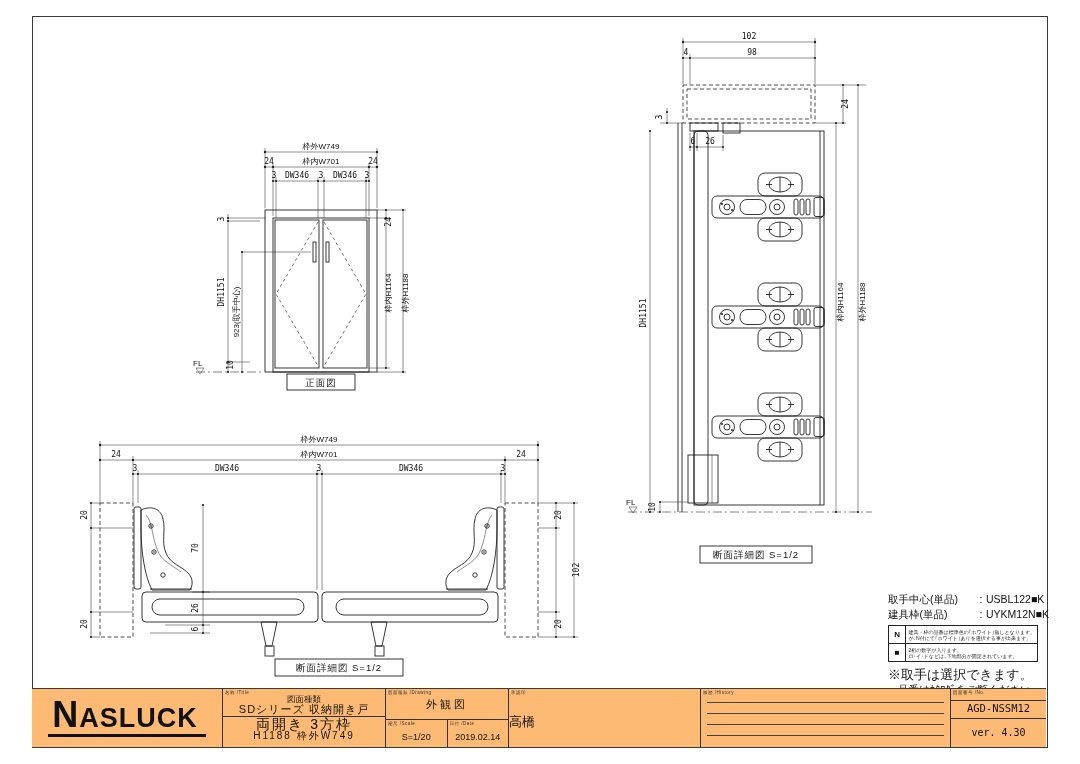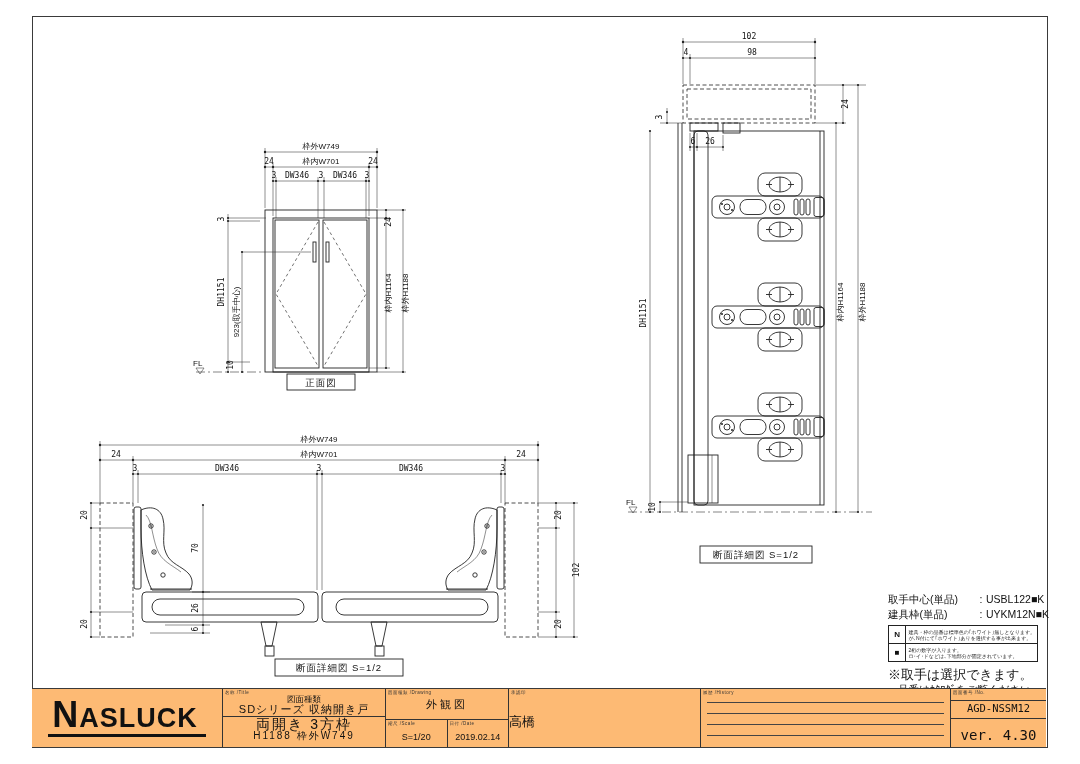--- a/index.html
+++ b/index.html
@@ -53,21 +53,21 @@
   .check-cols{position:absolute;top:9px;left:0;right:0;bottom:0;display:flex;}
   .check-col{position:relative;flex:1;}
   .check-col + .check-col{border-left:1px solid #333;}
   .check-col .ch{display:block;height:9px;border-bottom:1px solid #333;font-size:4.5px;text-align:center;line-height:9px;letter-spacing:1px;}
   .check-col .cn{display:block;margin-top:10px;text-align:center;font-size:9.5px;letter-spacing:2px;}
   .hist-cell{left:668px;width:250px;}
   .hist-line{position:absolute;left:6px;right:6px;border-top:0.8px solid #444;}
   .num-cell{left:918px;width:96px;}
   .num-cell .nh{position:absolute;top:0;left:0;right:0;height:11px;border-bottom:1px solid #333;}
   .num-cell .nval{position:absolute;top:13px;left:0;right:0;text-align:center;font-size:10.5px;font-family:"DejaVu Sans Mono","Liberation Sans",monospace;border-bottom:1px solid #333;padding-bottom:4px;}
-  .num-cell .nver{position:absolute;top:38px;left:0;right:0;text-align:center;font-size:14px;font-family:"DejaVu Sans Mono","Liberation Sans",monospace;}
+  .num-cell .nver{position:absolute;top:38px;left:0;right:0;text-align:center;font-size:10px;font-family:"DejaVu Sans Mono","Liberation Sans",monospace;}
 </style>
 </head>
 <body>
 
 <div class="canvas">
   <div class="sheet-border"></div>
 
   <svg width="1080" height="764" viewBox="0 0 1080 764" style="position:absolute;left:0;top:0;">
     <defs>
 

